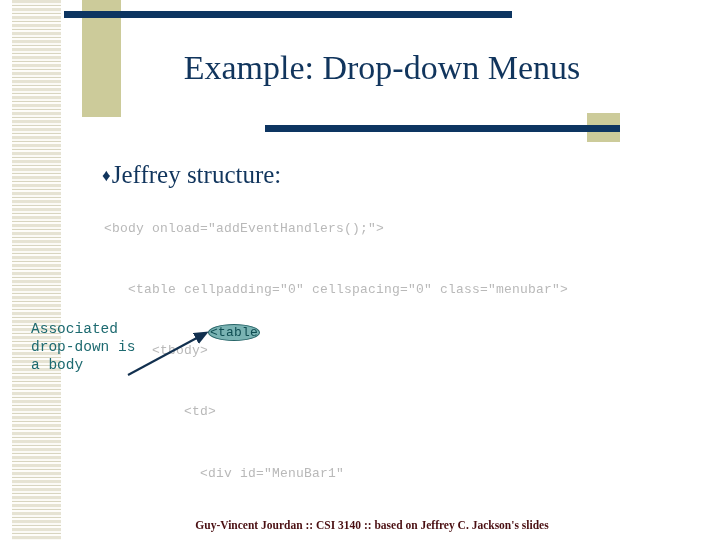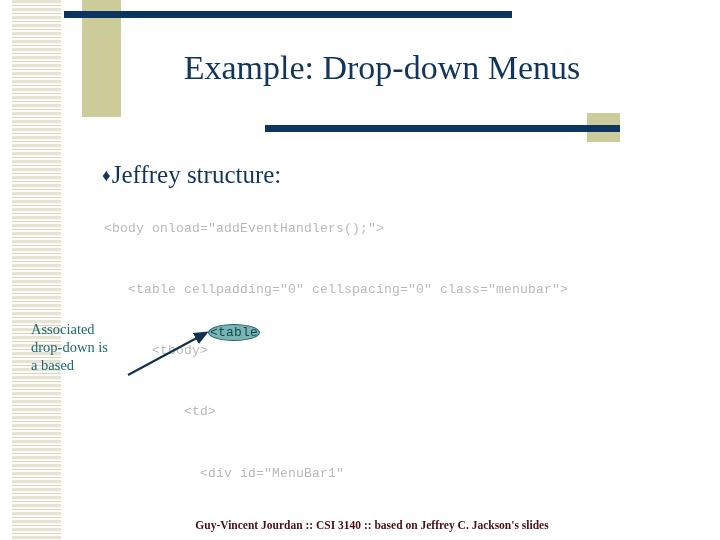--- a/index.html
+++ b/index.html
@@ -123,21 +123,21 @@
   }
   .code-line { display: block; height: 20.4px; }
 
   
   .annotation {
     position: absolute;
     left: 19px;
     top: 320px;
     width: 130px;
     color: #1d6a70;
-    font-family: Liberation Serif, serif;
+    font-family: Liberation Mono, monospace;
     font-size: 14.5px;
     line-height: 18px;
   }
 
   
   .arrow-svg {
     position: absolute;
     left: 110px;
     top: 324px;
     width: 100px;
@@ -239,19 +239,19 @@
       <marker id="arrowhead" markerWidth="7" markerHeight="7" refX="5.5" refY="3" orient="auto">
         <polygon points="0,0 7,3 0,6" fill="#12304f"></polygon>
       </marker>
     </defs>
     <line x1="6" y1="51" x2="84" y2="9" stroke="#12304f" stroke-width="2.1" marker-end="url(#arrowhead)"></line>
   </svg>
 
   <div class="annotation">
     <div>Associated</div>
     <div>drop-down is</div>
-    <div>a based</div>
+    <div>a body</div>
   </div>
 
   <div class="footer-credit">Guy-Vincent Jourdan :: CSI 3140 :: based on Jeffrey C. Jackson's slides</div>
   <div class="footer-page">113</div>
 
 </div>
 
 </body></html>

